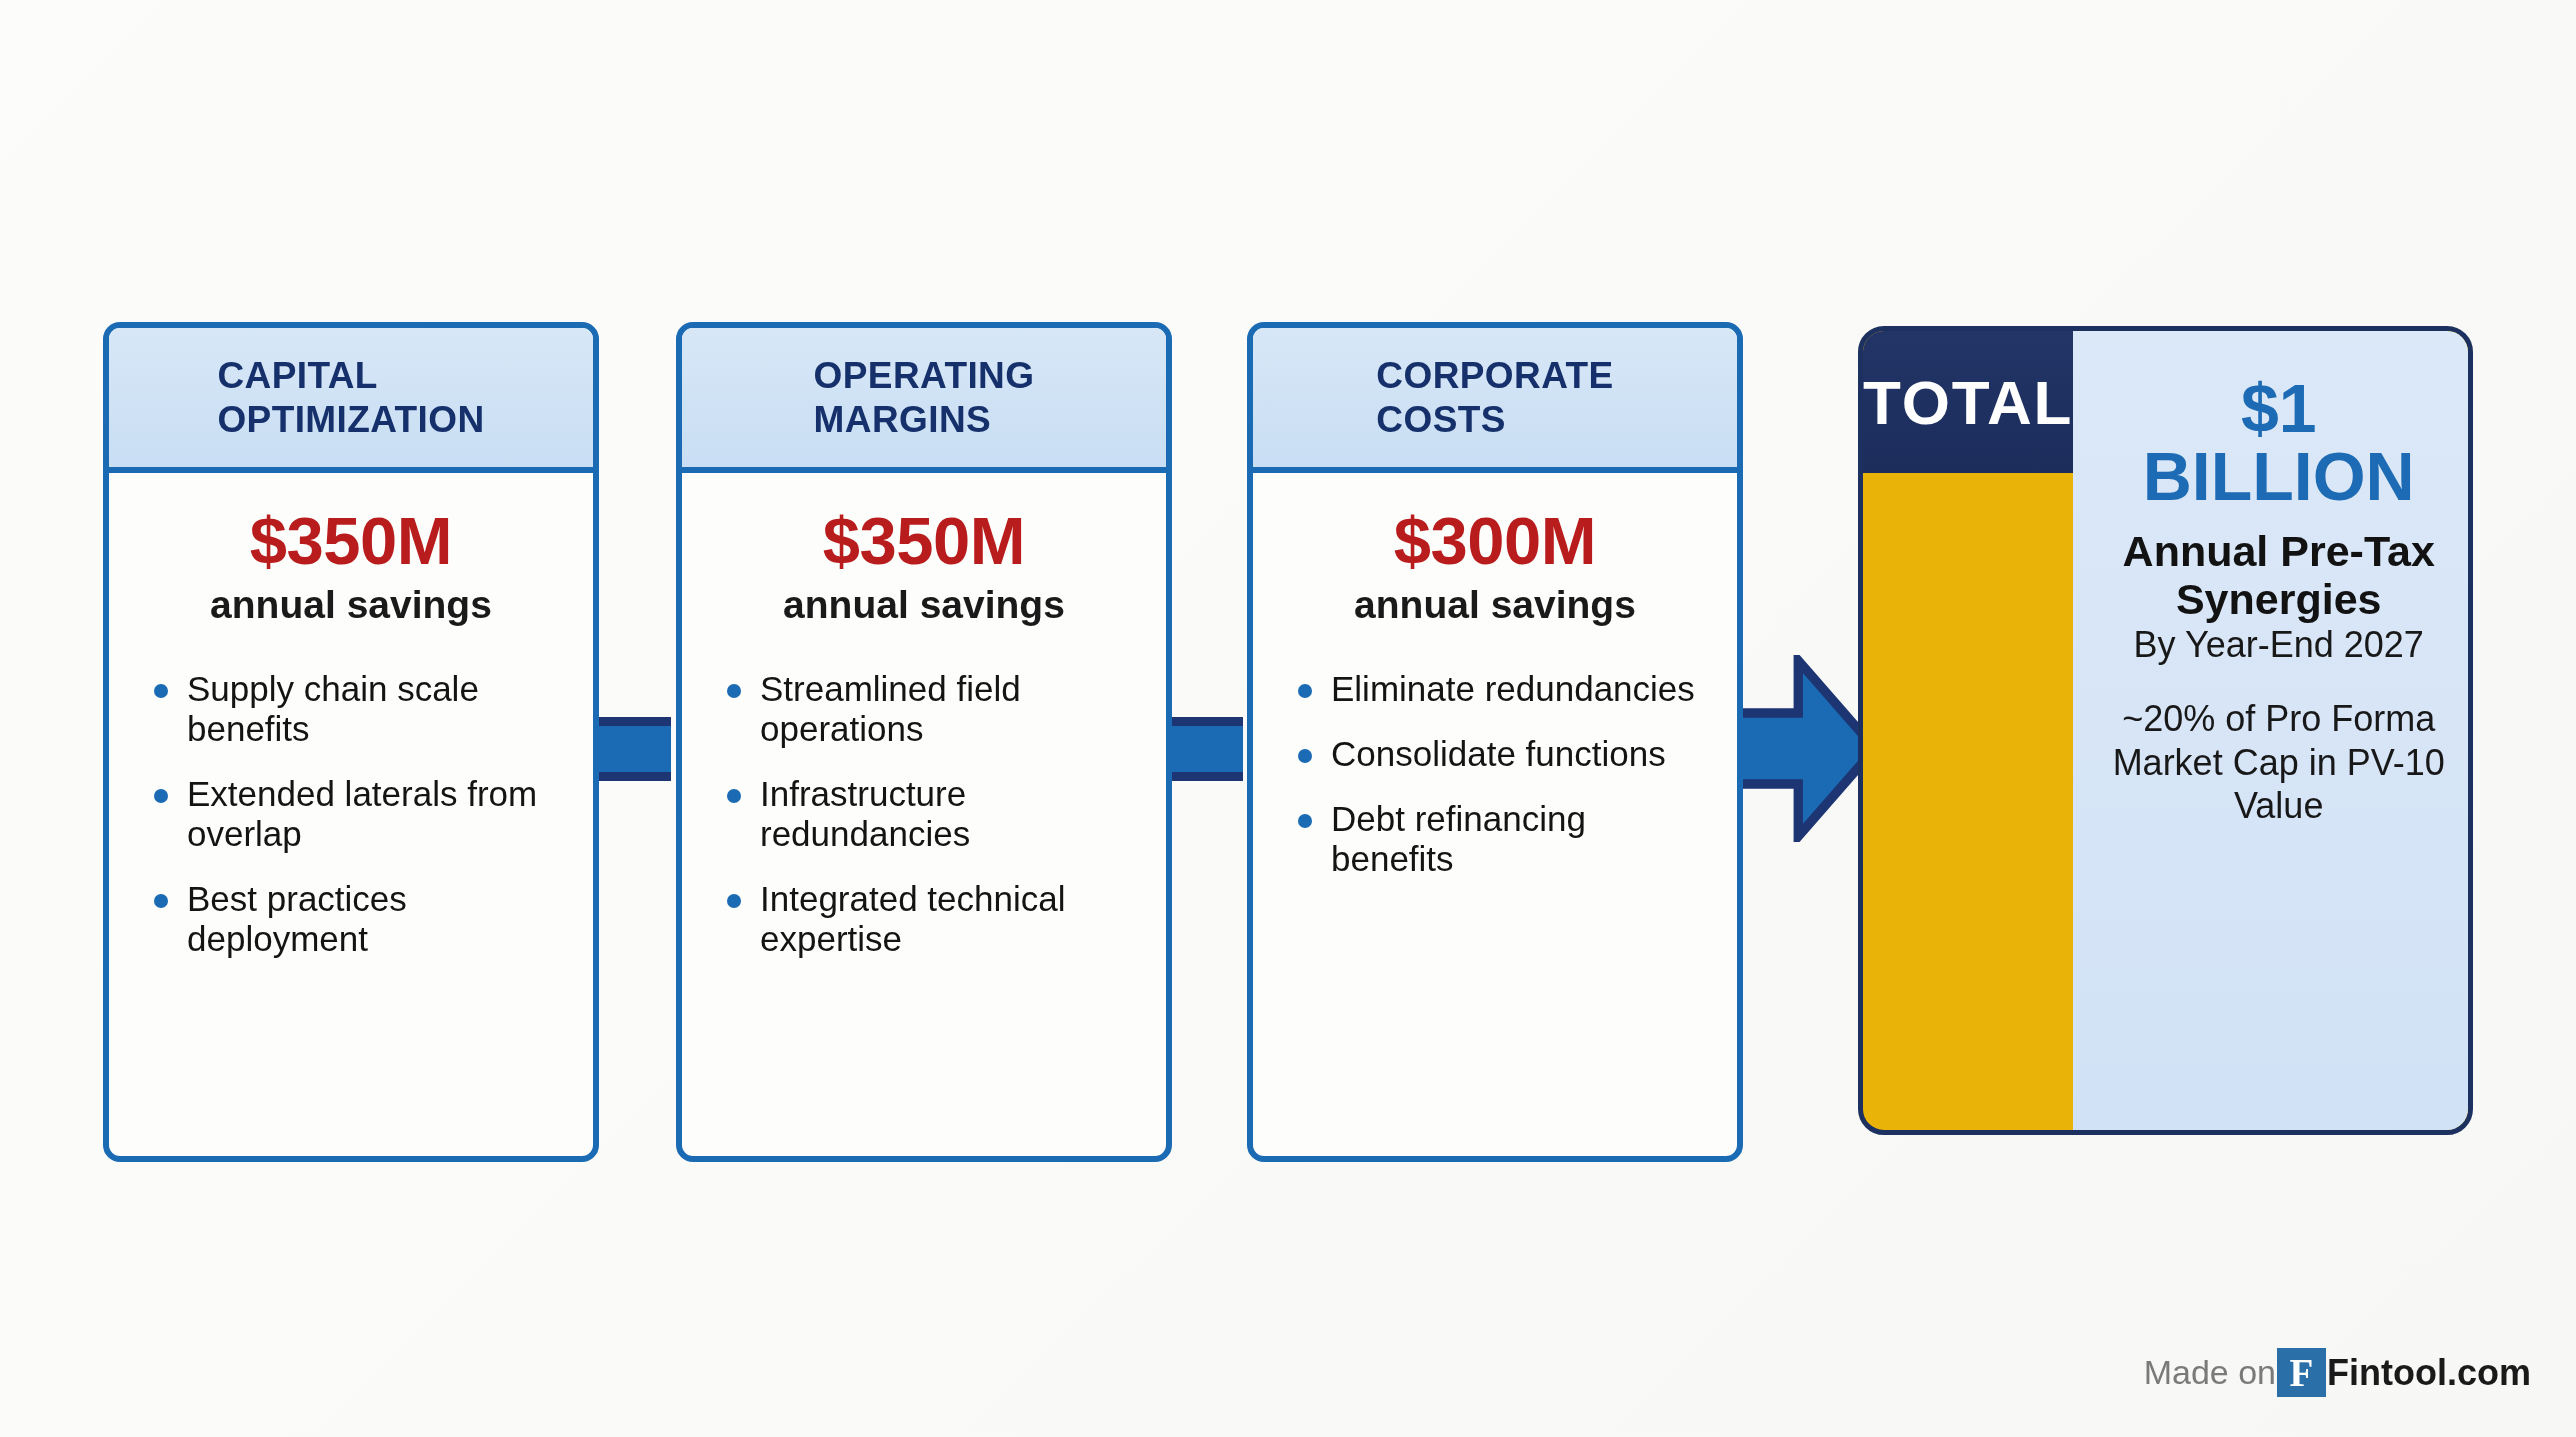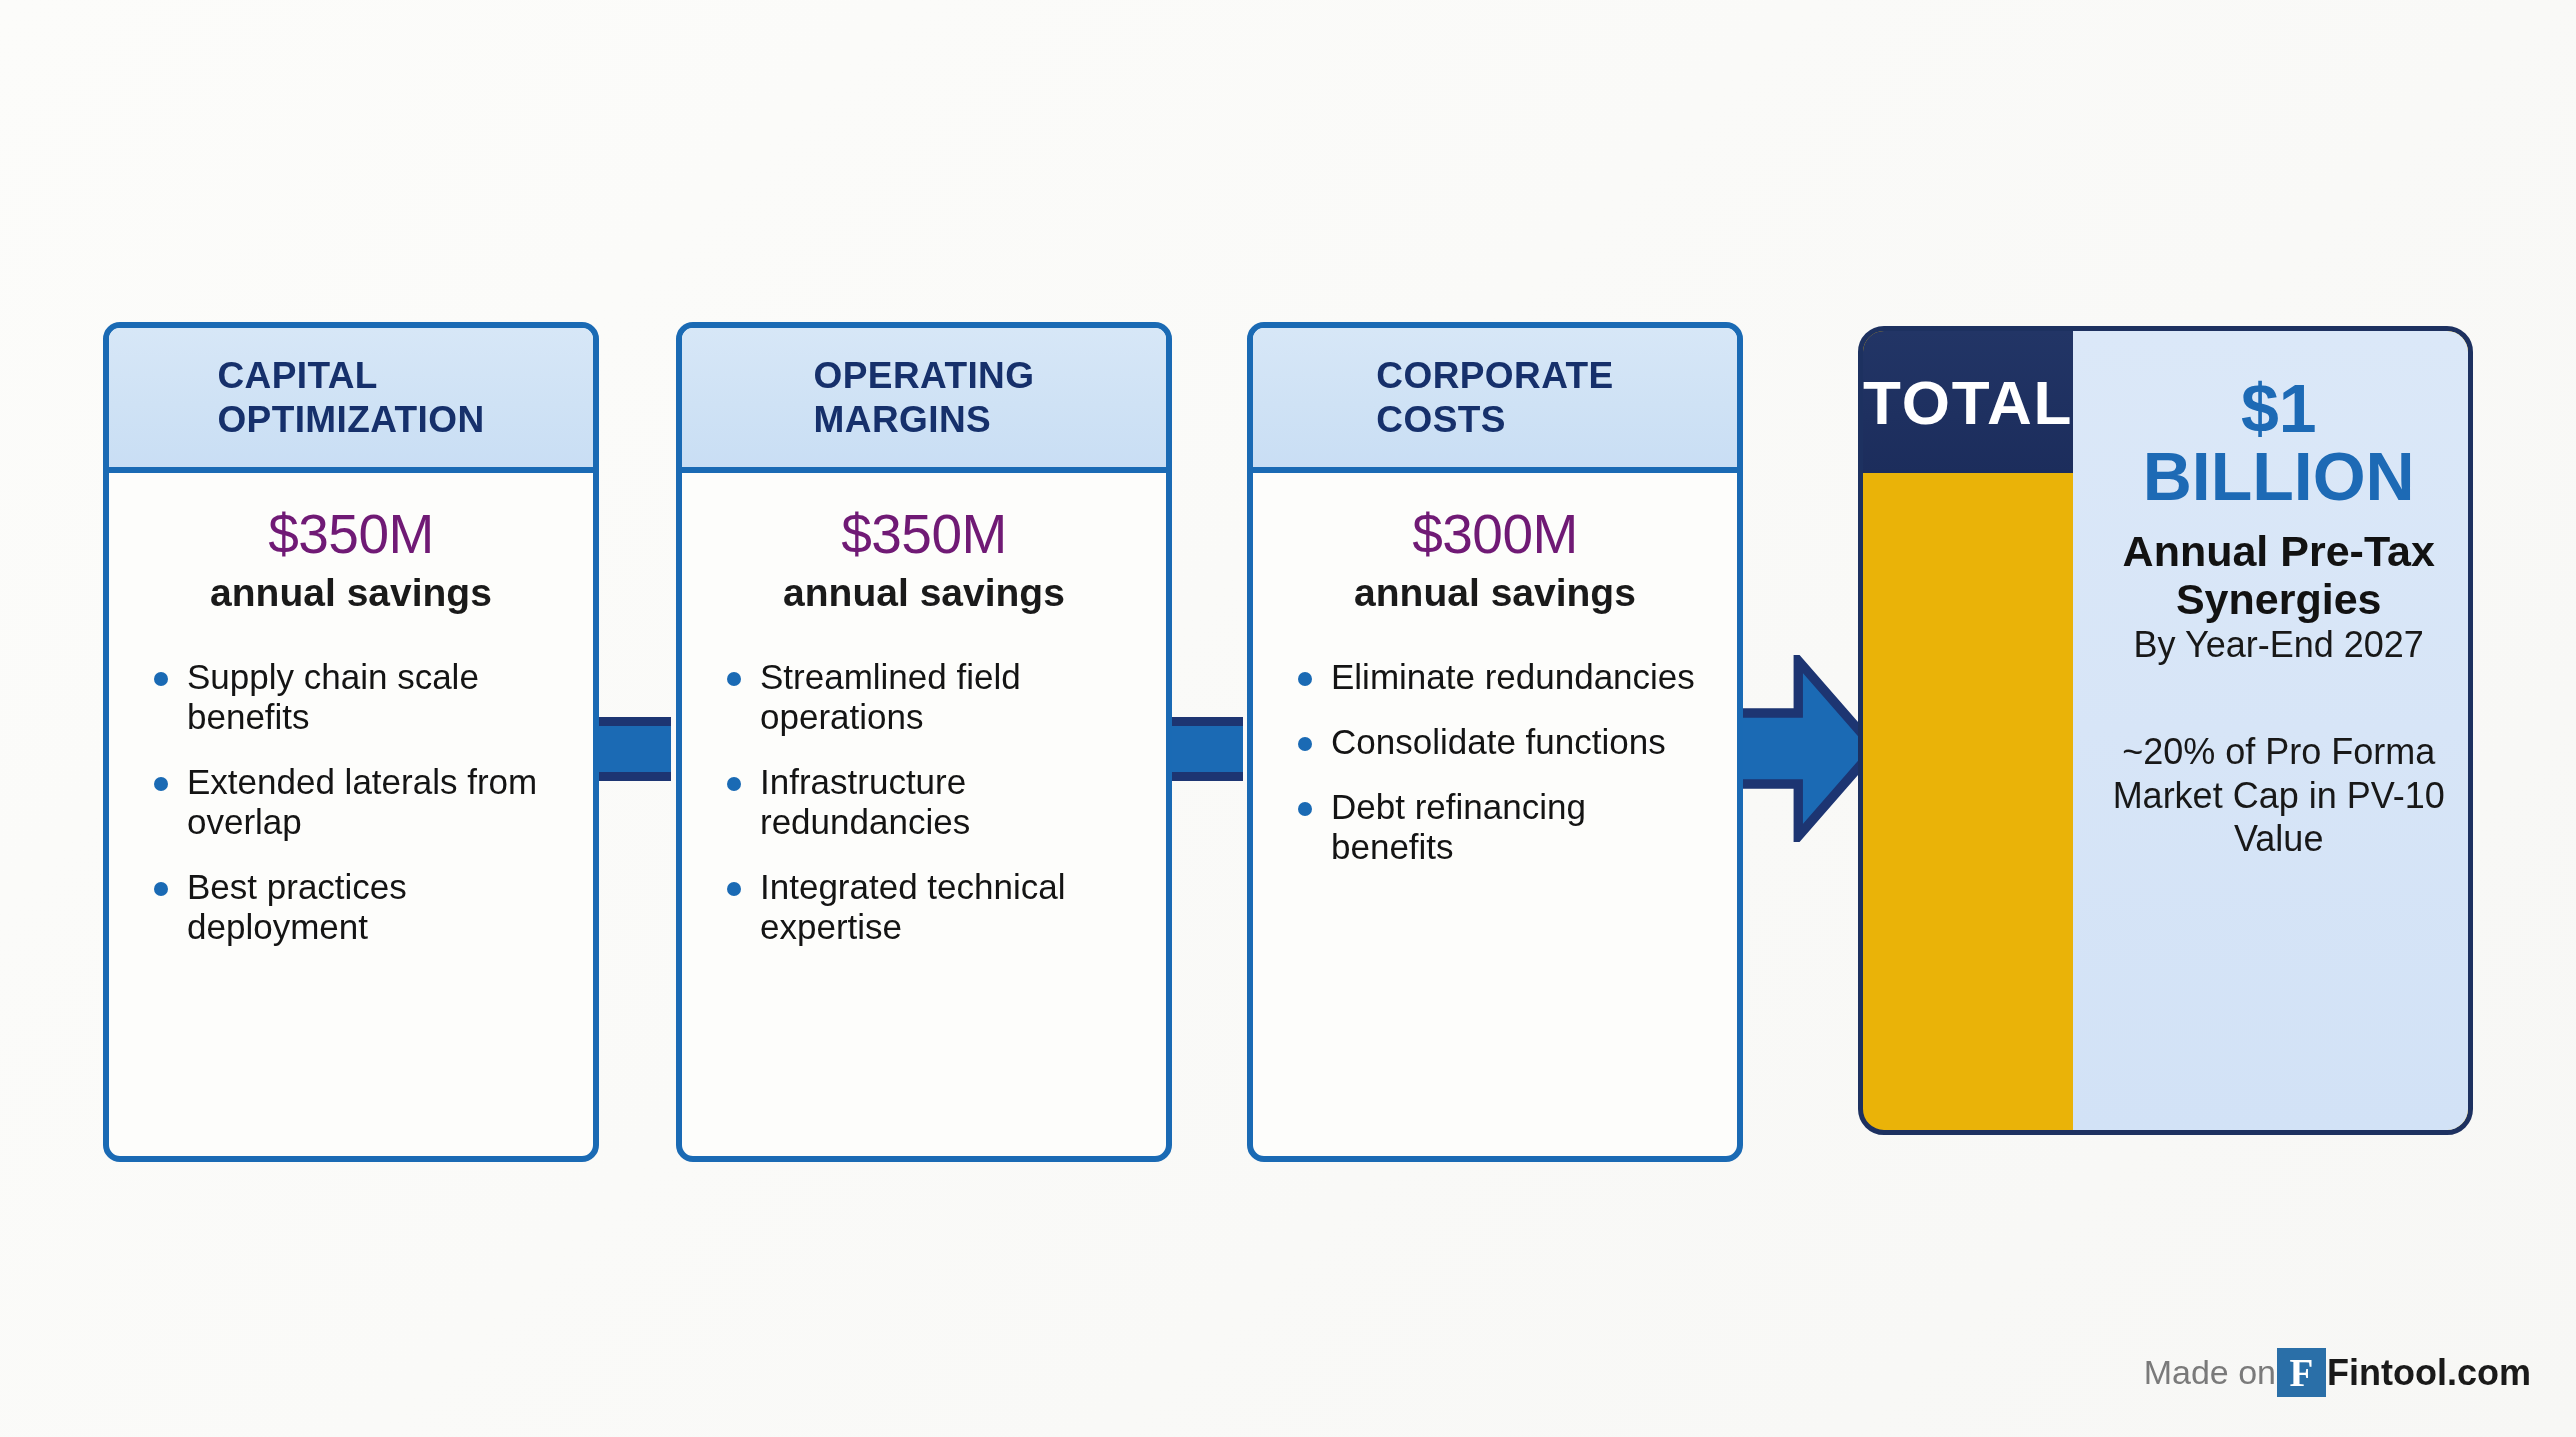--- a/index.html
+++ b/index.html
@@ -64,23 +64,23 @@
   }
 
   .card-body {
     flex: 1;
     padding: 34px 28px 19px 28px;
     box-sizing: border-box;
     display: flex;
     flex-direction: column;
   }
   .amount {
-    font-size: 55px;
-    font-weight: normal;
-    color: #701a75;
+    font-size: 67px;
+    font-weight: bold;
+    color: #b91c1c;
     text-align: center;
     line-height: 1;
     letter-spacing: -0.5px;
   }
   .amount-sub {
     font-size: 39px;
     font-weight: bold;
     color: #1a1a1a;
     text-align: center;
     margin-top: 11.2px;
@@ -191,21 +191,21 @@
   .total-note {
     font-size: 36px;
     color: #181818;
     line-height: 1.14;
     margin-top: 1px;
   }
   .total-note2 {
     font-size: 36px;
     color: #181818;
     line-height: 1.2;
-    margin-top: 65px;
+    margin-top: 32px;
     white-space: pre-line;
   }
 
   
   .watermark {
     position: absolute;
     right: 45px;
     bottom: 41px;
     display: flex;
     align-items: center;

